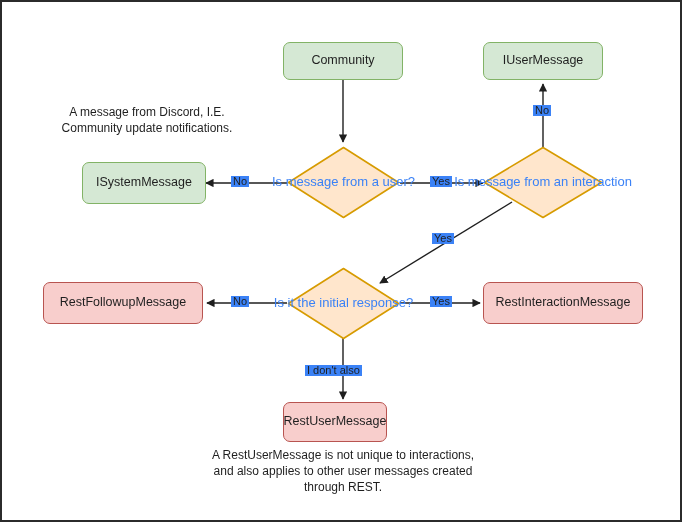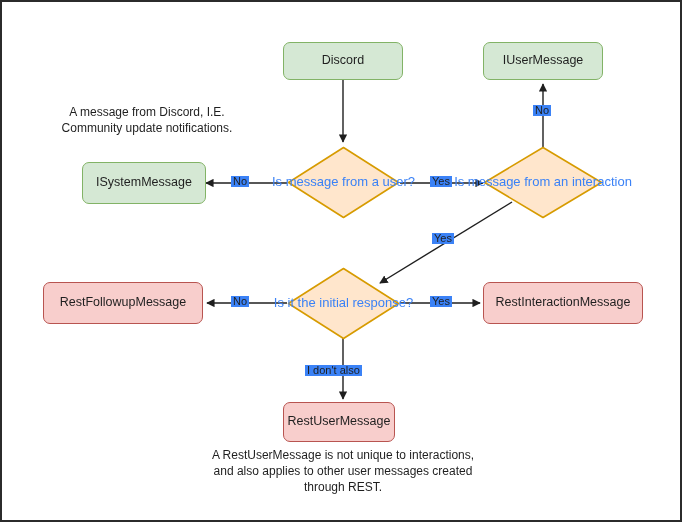--- a/index.html
+++ b/index.html
@@ -111,21 +111,21 @@
     <line x1="510" y1="200" x2="378" y2="281" stroke="#1f1f1f" stroke-width="1.4" marker-end="url(#arrow)"></line>
 
     <line x1="285" y1="301" x2="205" y2="301" stroke="#1f1f1f" stroke-width="1.4" marker-end="url(#arrow)"></line>
 
     <line x1="398" y1="301" x2="478" y2="301" stroke="#1f1f1f" stroke-width="1.4" marker-end="url(#arrow)"></line>
 
     <line x1="341" y1="336" x2="341" y2="397" stroke="#1f1f1f" stroke-width="1.4" marker-end="url(#arrow)"></line>
   </svg>
 
   <div class="node green" style="left:281px; top:40px; width:120px; height:38px;">
-    <span>Discord</span>
+    <span>Community</span>
   </div>
 
   <div class="node green" style="left:481px; top:40px; width:120px; height:38px;">
     <span>IUserMessage</span>
   </div>
 
   <div class="node green" style="left:80px; top:160px; width:124px; height:42px;text-align:right;">
     <span>ISystemMessage</span>
   </div>
 
@@ -151,21 +151,21 @@
   </div>
 
   <div class="node red" style="left:41px; top:280px; width:160px; height:42px;">
     <span>RestFollowupMessage</span>
   </div>
 
   <div class="node red" style="left:481px; top:280px; width:160px; height:42px;">
     <span>RestInteractionMessage</span>
   </div>
 
-  <div class="node red" style="left:281px; top:400px; width:112px; height:40px;">
+  <div class="node red" style="left:281px; top:400px; width:104px; height:40px;">
     <span>RestUserMessage</span>
   </div>
 
   <div class="edge-label" style="left:229px; top:174px;">No</div>
 
   <div class="edge-label" style="left:428px; top:174px;">Yes</div>
 
   <div class="edge-label" style="left:531px; top:103px;">No</div>
 
   <div class="edge-label" style="left:430px; top:231px;">Yes</div>

